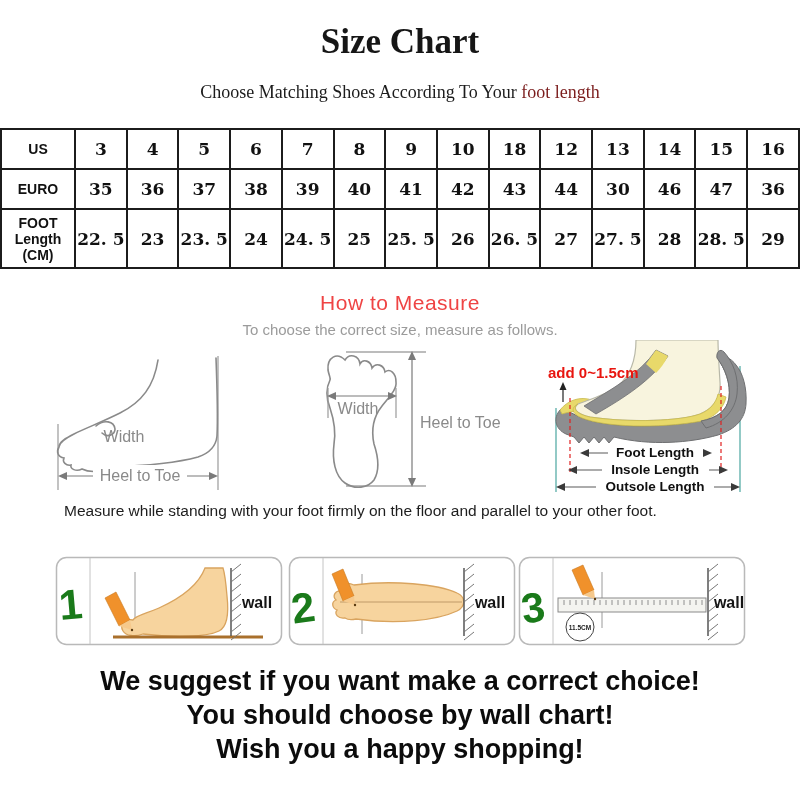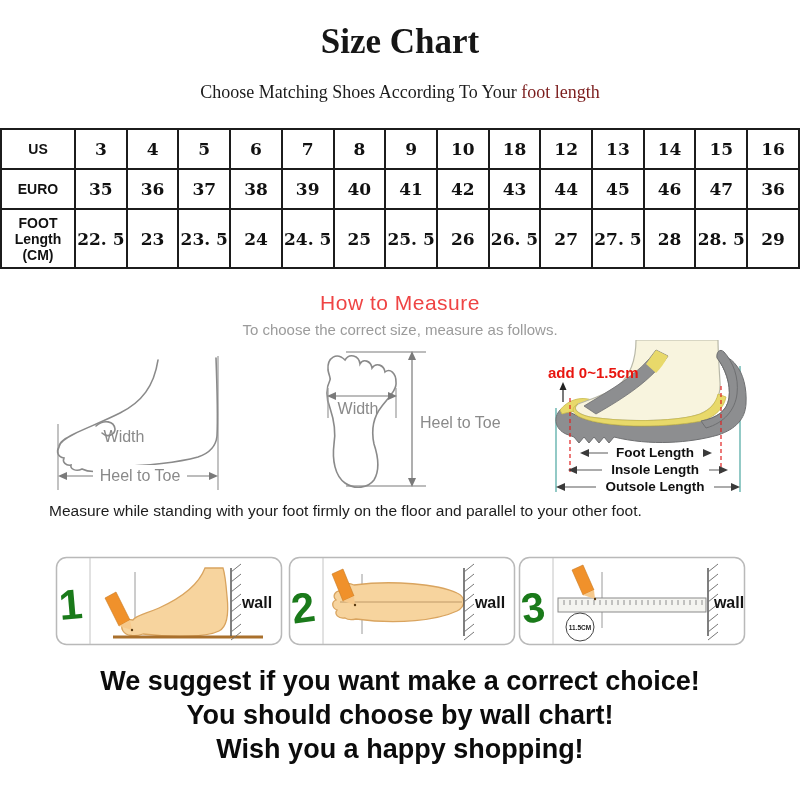--- a/index.html
+++ b/index.html
@@ -18,21 +18,21 @@
                  font-size:14px;line-height:16px;white-space:pre-line;}
   table.sizes td{font-family:"DejaVu Serif",serif;font-weight:bold;font-size:17px;}
   table.sizes tr:nth-child(1) th, table.sizes tr:nth-child(1) td{height:38px;}
   table.sizes tr:nth-child(2) th, table.sizes tr:nth-child(2) td{height:38px;}
   table.sizes tr:nth-child(3) th, table.sizes tr:nth-child(3) td{height:57px;}
   
   .h2m{margin-top:22px;text-align:center;font-size:21px;letter-spacing:.5px;color:#ef4444;}
   .h2m-sub{margin-top:6px;text-align:center;font-size:15px;color:#9b9b9b;}
   .diagrams{margin-top:2px;height:162px;position:relative;}
   .diagrams svg{position:absolute;top:0;}
-  .instruction{margin-top:0;padding-left:49px;font-size:15.5px;color:#1d1d1d;}
+  .instruction{margin-top:0;padding-left:64px;font-size:15.5px;color:#1d1d1d;}
   .steps{margin-top:32px;height:96px;position:relative;}
   .steps svg{position:absolute;top:4px;}
   .footer{margin-top:16px;text-align:center;font-weight:bold;font-size:27px;line-height:34px;color:#0c0c0c;}
   
   .mline{stroke:#9a9a9a;stroke-width:1.2;}
   .outline{fill:none;stroke:#8a8a8a;stroke-width:1.6;stroke-linecap:round;}
   .glabel{font-family:"Liberation Sans",sans-serif;font-size:16px;fill:#8a8a8a;}
   .aline{stroke:#7a7a7a;stroke-width:1.2;}
   .ahead{fill:#7a7a7a;}
   .rowline{stroke:#5a5a5a;stroke-width:1.2;}
@@ -85,21 +85,21 @@
           <td>35</td>
           <td>36</td>
           <td>37</td>
           <td>38</td>
           <td>39</td>
           <td>40</td>
           <td>41</td>
           <td>42</td>
           <td>43</td>
           <td>44</td>
-          <td>45</td>
+          <td>30</td>
           <td>46</td>
           <td>47</td>
           <td>36</td>
         </tr>
         <tr>
           <th>FOOT
 Length
 (CM)</th>
           <td>22. 5</td>
           <td>23</td>

